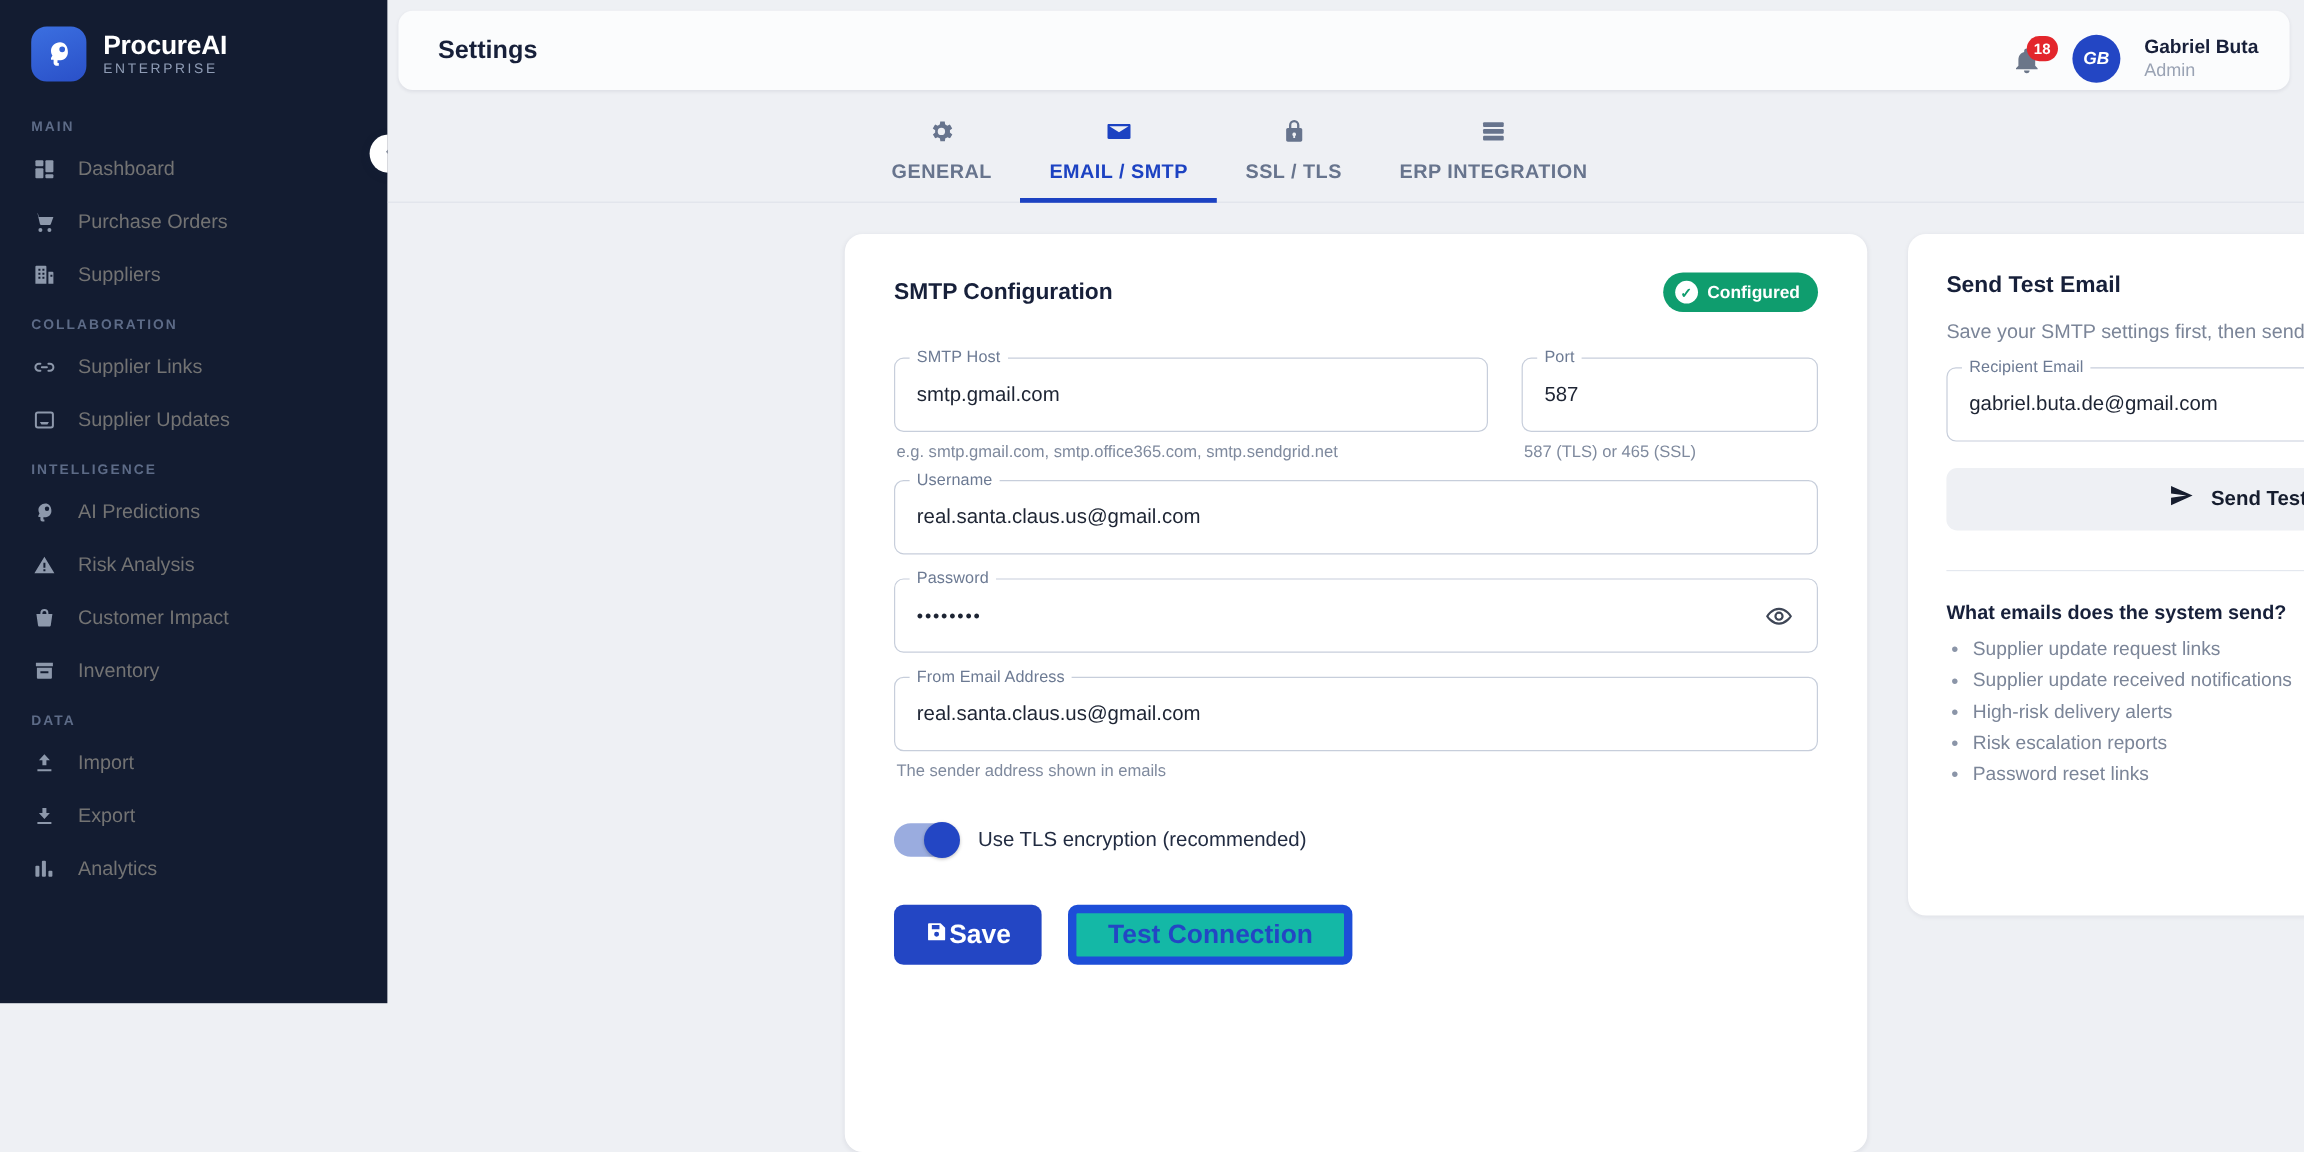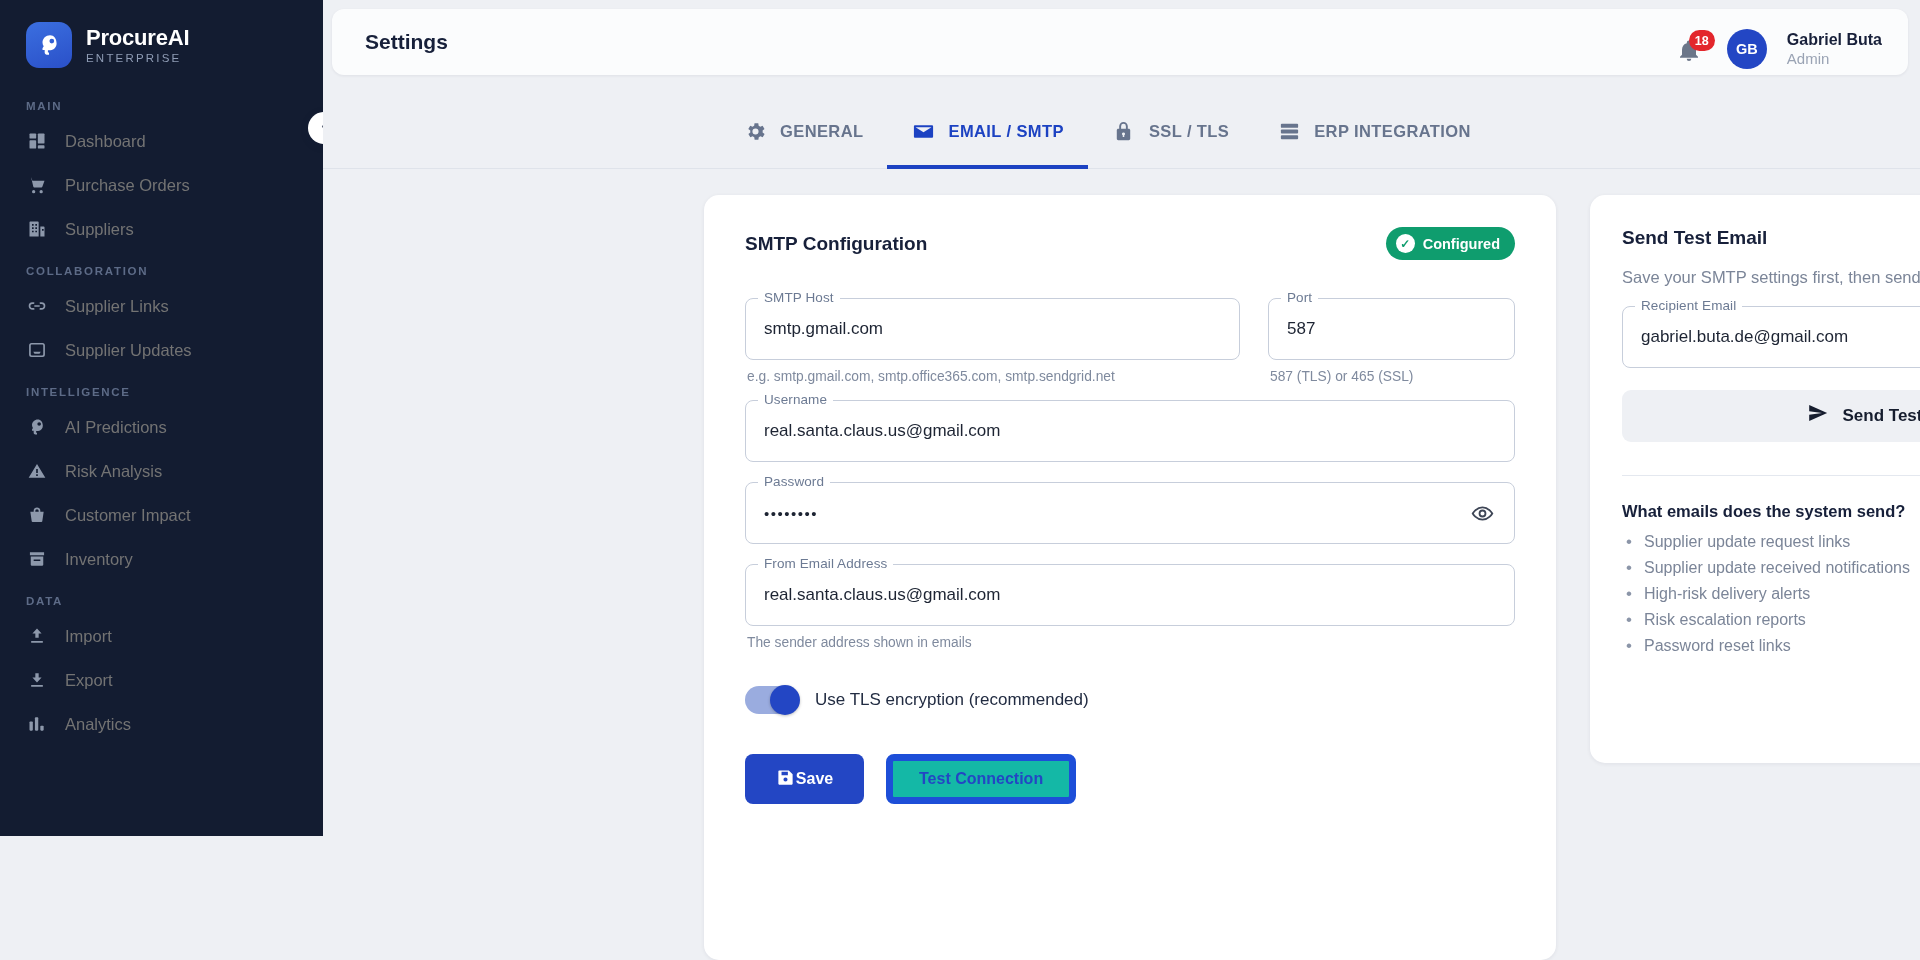--- a/index.html
+++ b/index.html
@@ -96,20 +96,21 @@
     font-size: 12.5px; font-weight: bold;
     display: flex; align-items: center; justify-content: center;
     padding: 0 6px;
   }
   .avatar {
     width: 40px; height: 40px; border-radius: 50%;
     background: #2346c4; color: #fff;
     font-size: 14.5px; font-weight: bold;
     display: flex; align-items: center; justify-content: center;
     cursor: pointer;
+    font-style: italic;
   }
   .user-meta { line-height: 1.25; }
   .user-name { font-size: 16px; font-weight: bold; color: #18203a; }
   .user-role { font-size: 15px; color: #9aa3b4; }
 
   
   .tabs {
     display: flex; align-items: stretch;
     margin: 22px 0 0 0;
     padding: 0 0 0 396px;
@@ -118,20 +119,21 @@
     height: 72px;
   }
   .tab {
     display: flex; align-items: center; gap: 13px;
     padding: 0 24px; height: 72px;
     color: #67748d; font-size: 16.5px; font-weight: bold;
     letter-spacing: 0.4px;
     cursor: pointer;
     border-bottom: 4px solid transparent;
     margin-bottom: -1px;
+    flex-direction: column;
   }
   .tab.active { color: #1c42c2; border-bottom-color: #1c42c2; }
   .tab-icon { width: 24px; height: 24px; display: flex; align-items: center; justify-content: center; }
   .tab-icon svg { width: 23px; height: 23px; display: block; }
   .tab:not(.active) .tab-icon { color: #67748d; }
   .tab.active .tab-icon { color: #1c42c2; }
 
   
   .content {
     flex: 1;
@@ -221,21 +223,21 @@
     width: 30px; height: 30px; border-radius: 50%;
     background: #2346c4;
     box-shadow: 0 1px 3px rgba(0,0,0,0.25);
   }
   .toggle-label { font-size: 17px; color: #222c42; }
 
   .btn-row { display: flex; gap: 22px; margin-top: 40px; }
   .btn {
     height: 50px; border-radius: 8px;
     display: flex; align-items: center; justify-content: center; gap: 1px;
-    font-size: 16px; font-weight: bold;
+    font-size: 22px; font-weight: bold;
     cursor: pointer; padding: 0 26px;
   }
   .btn-save { background: #2346c4; color: #fff; min-width: 119px; }
   .btn-save svg { width: 19px; height: 19px; }
   .btn-test {
     background: #14b8a6; color: #2346c4;
     border: 7px solid #1d4ed8; min-width: 182px;
   }
 
   

